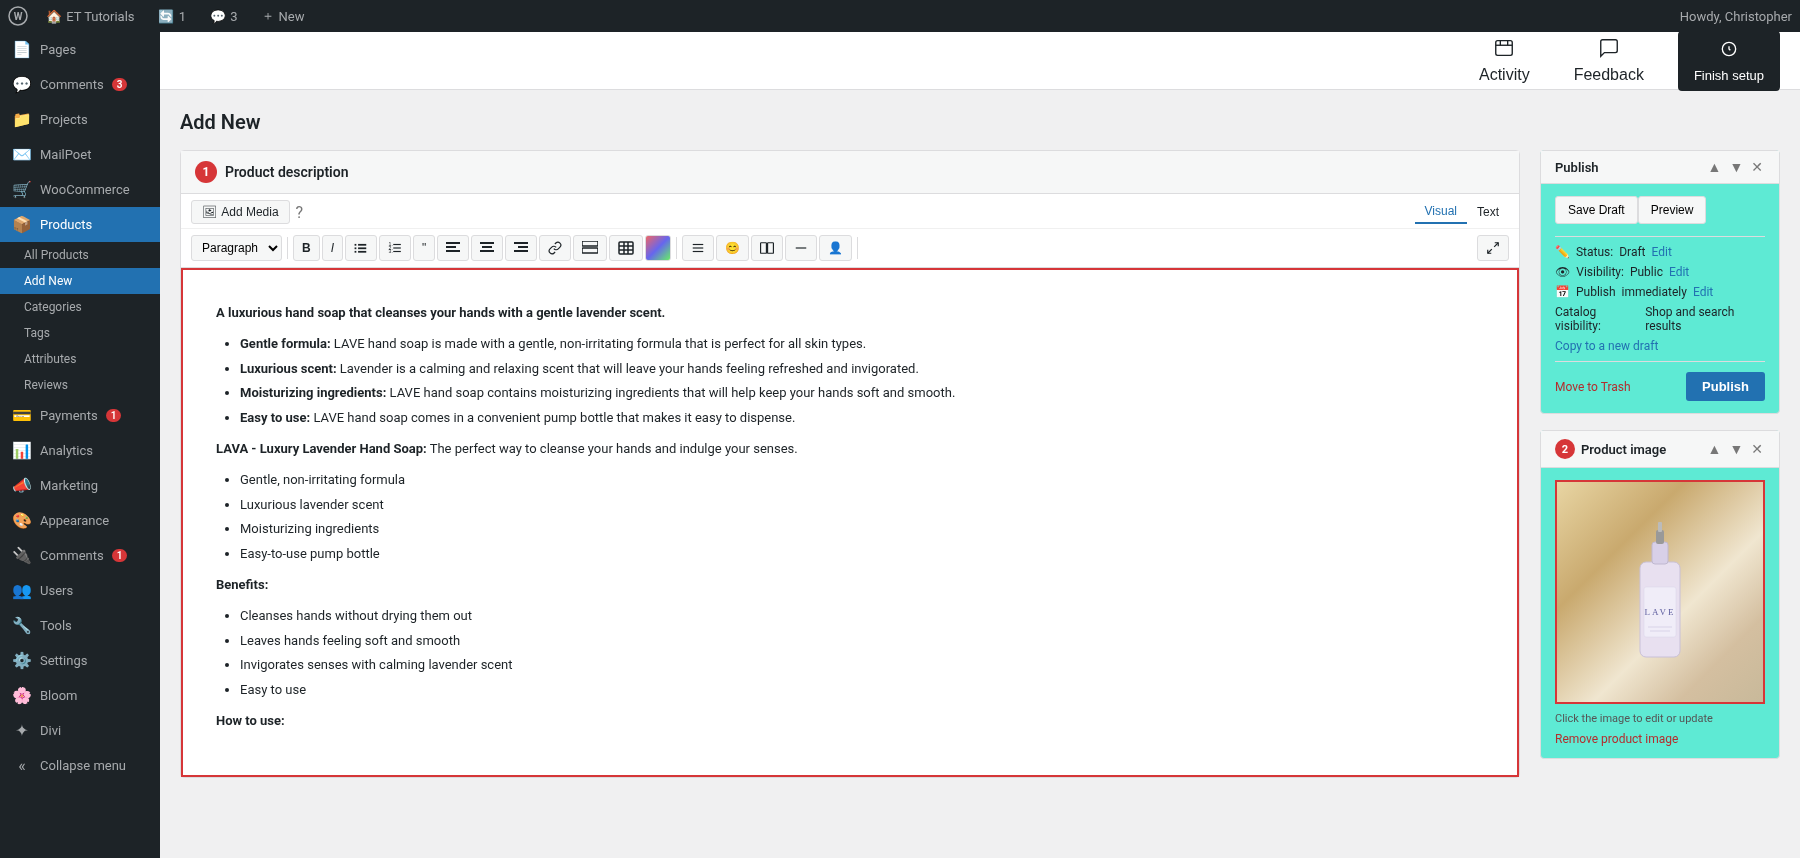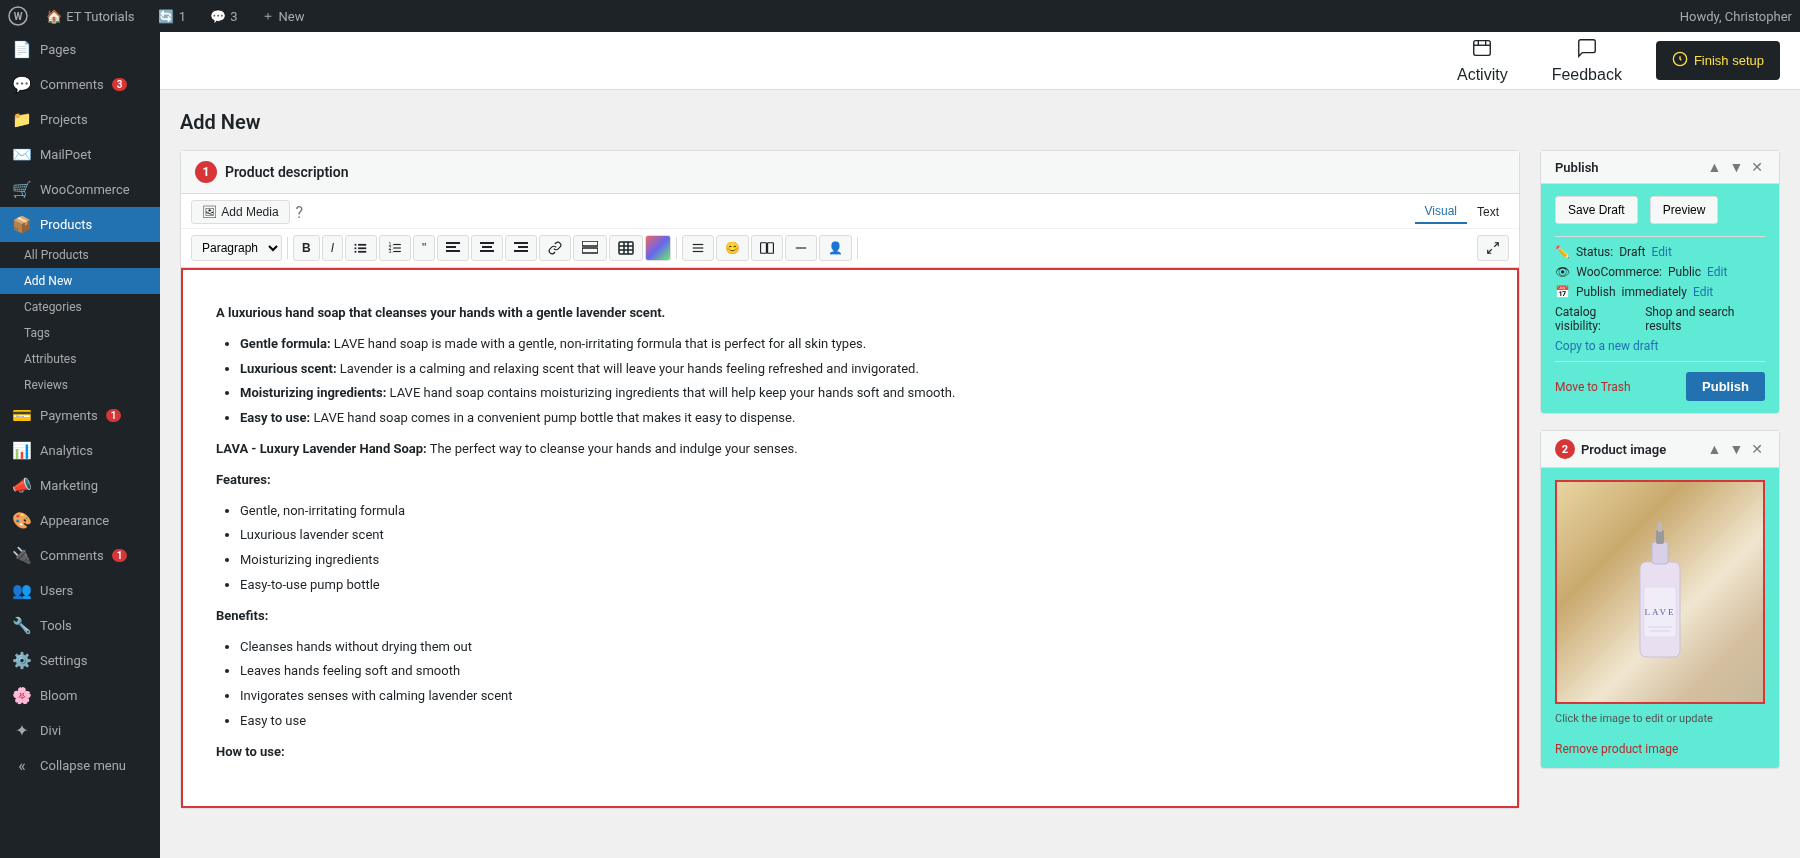--- a/index.html
+++ b/index.html
@@ -80,21 +80,21 @@
       padding: 0 20px;
       height: 58px;
       gap: 24px;
     }
     .top-header-btn {
       display: flex; flex-direction: column; align-items: center; gap: 2px;
       cursor: pointer; color: #1d2327; font-size: 16px; padding: 6px 10px;
       border: none; background: none; text-decoration: none;
     }
     .top-header-btn .btn-icon { font-size: 20px; }
-    .top-header-btn.finish-setup { background: #1d2327; color: #fde047; padding: 8px 16px; border-radius: 4px; flex-direction: row; gap: 6px; font-size: 13px; }
+    .top-header-btn.finish-setup { background: #1d2327; color: #ffffff; padding: 8px 16px; border-radius: 4px; flex-direction: column; gap: 6px; font-size: 13px; }
 
     
     .page-content {
       flex: 1;
       padding: 20px 20px 20px 20px;
       display: flex;
       flex-direction: column;
       overflow: auto;
     }
 
@@ -233,21 +233,21 @@
       font-weight: 600;
       border-bottom: 1px solid #dcdcde;
       background: #f6f7f7;
       display: flex;
       align-items: center;
       justify-content: space-between;
     }
     .sidebar-box-title .controls { display: flex; gap: 4px; }
     .ctrl-btn { background: none; border: none; cursor: pointer; color: #777; font-size: 14px; padding: 0 2px; }
     .sidebar-box-body { padding: 12px 14px; }
-    .pub-actions { display: flex; gap: 12px; margin-bottom: 12px; }
+    .pub-actions { display: flex; gap: 0; margin-bottom: 12px; }
     .save-draft-btn {
       background: #f6f7f7;
       border: 1px solid #dcdcde;
       padding: 6px 12px;
       border-radius: 3px;
       cursor: pointer;
       font-size: 12px;
     }
     .preview-btn {
       background: #f6f7f7;
@@ -292,21 +292,21 @@
       height: 220px;
       background: linear-gradient(135deg, #e8d5a3 0%, #c9a96e 30%, #f0e6d0 60%, #d4bfa0 80%, #c8b99a 100%);
       display: flex;
       align-items: center;
       justify-content: center;
       position: relative;
       overflow: hidden;
     }
     
     .bottle-svg { width: 80px; }
-    .img-help-text { font-size: 11px; color: #555; margin-bottom: 16px; }
+    .img-help-text { font-size: 11px; color: #555; margin-bottom: 6px; }
     .remove-img-link { color: #b32d2e; text-decoration: none; font-size: 12px; cursor: pointer; }
   </style>
 </head>
 <body>
 
 <div id="wpadminbar">
   <svg class="wp-logo" viewBox="0 0 20 20">
     <circle cx="10" cy="10" r="9" fill="none" stroke="#a7aaad" stroke-width="1.5"></circle>
     <text x="10" y="14" text-anchor="middle" fill="#a7aaad" font-size="10" font-weight="bold">W</text>
   </svg>
@@ -591,21 +591,20 @@
 
             <div class="editor-content" contenteditable="true" style="">
               <p><strong>A luxurious hand soap that cleanses your hands with a gentle lavender scent.</strong></p>
               <ul>
                 <li><strong>Gentle formula:</strong> LAVE hand soap is made with a gentle, non-irritating formula that is perfect for all skin types.</li>
                 <li><strong>Luxurious scent:</strong> Lavender is a calming and relaxing scent that will leave your hands feeling refreshed and invigorated.</li>
                 <li><strong>Moisturizing ingredients:</strong> LAVE hand soap contains moisturizing ingredients that will help keep your hands soft and smooth.</li>
                 <li><strong>Easy to use:</strong> LAVE hand soap comes in a convenient pump bottle that makes it easy to dispense.</li>
               </ul>
               <p><strong>LAVA - Luxury Lavender Hand Soap:</strong> The perfect way to cleanse your hands and indulge your senses.</p>
-              <p><strong>Features:</strong></p>
               <ul>
                 <li>Gentle, non-irritating formula</li>
                 <li>Luxurious lavender scent</li>
                 <li>Moisturizing ingredients</li>
                 <li>Easy-to-use pump bottle</li>
               </ul>
               <p><strong>Benefits:</strong></p>
               <ul>
                 <li>Cleanses hands without drying them out</li>
                 <li>Leaves hands feeling soft and smooth</li>
@@ -635,21 +634,21 @@
               </div>
               <div class="pub-divider"></div>
               <div class="pub-meta">
                 <span>✏️</span>
                 <span>Status:</span>
                 <span>Draft</span>
                 <a>Edit</a>
               </div>
               <div class="pub-meta">
                 <span>👁</span>
-                <span>WooCommerce:</span>
+                <span>Visibility:</span>
                 <span>Public</span>
                 <a>Edit</a>
               </div>
               <div class="pub-meta">
                 <span>📅</span>
                 <span>Publish</span>
                 <span>immediately</span>
                 <a>Edit</a>
               </div>
               <div class="pub-meta">

